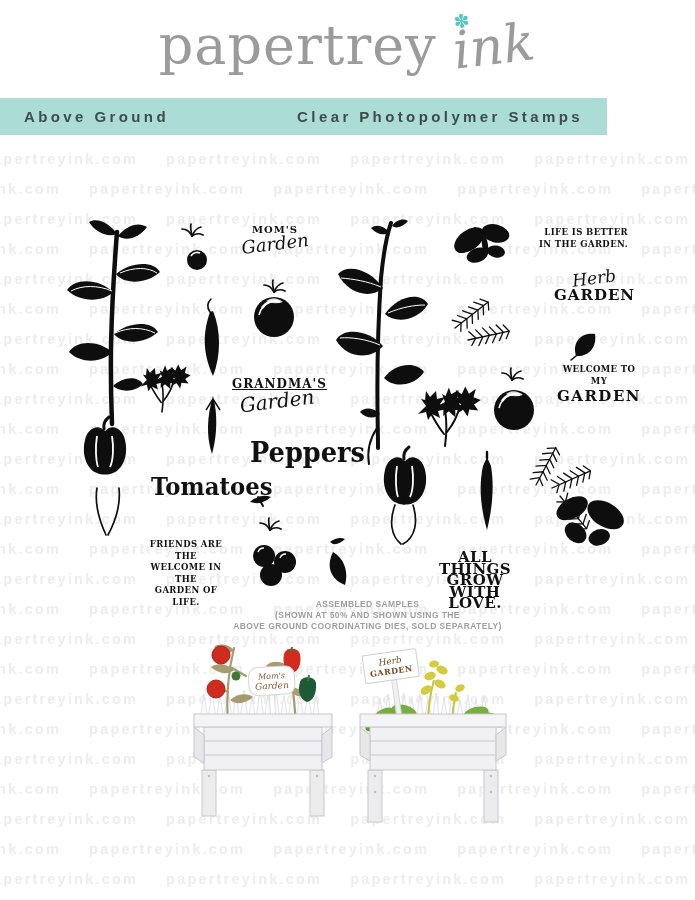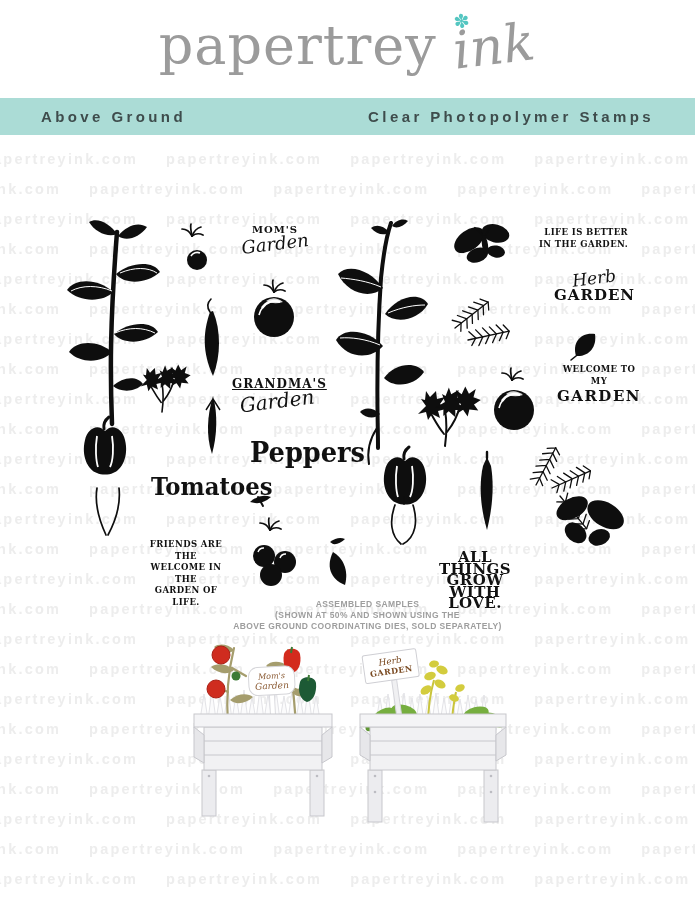--- a/index.html
+++ b/index.html
@@ -6,22 +6,22 @@
   .page{position:relative;width:695px;height:900px;background:#ffffff;overflow:hidden;
         font-family:"Liberation Sans",sans-serif;}
   
   .header{position:absolute;top:0;left:0;width:695px;height:98px;background:#fff;}
   .logo{position:absolute;top:14px;left:0;width:693px;text-align:center;color:#9b9b9b;}
   .logo .serif{font-family:"DejaVu Serif","Liberation Serif",serif;font-size:54px;font-weight:400;letter-spacing:1px;}
   .logo .script{font-family:"DejaVu Serif","Liberation Serif",serif;font-style:italic;font-size:52px;
                 margin-left:16px;position:relative;display:inline-block;}
   .logo .flower{position:absolute;top:-10px;left:4px;font-size:19px;color:#54c6c1;font-style:normal;}
   
-  .banner{position:absolute;top:98px;left:0;width:695px;height:37px;background:#abdcd6;
-          display:flex;align-items:center;justify-content:space-between;box-sizing:border-box;padding:0 41px;}
+  .banner{position:absolute;top:98px;left:0;width:607px;height:37px;background:#abdcd6;
+          display:flex;align-items:center;justify-content:space-between;box-sizing:border-box;padding:0 24px;}
   .banner span{font-size:15px;font-weight:bold;letter-spacing:3.4px;color:#3e4c4c;}
   
   .wm-layer{position:absolute;top:150px;left:0;width:695px;height:745px;overflow:hidden;pointer-events:none;}
   .wm-row{position:absolute;white-space:nowrap;}
   .wm-row span{font-size:14.5px;font-weight:bold;letter-spacing:2.2px;color:#ededed;padding-right:28px;}
   
   .stxt{position:absolute;color:#111;font-family:"DejaVu Serif","Liberation Serif",serif;text-align:center;}
   .caps-sm{font-size:8.5px;font-weight:bold;letter-spacing:.4px;line-height:11.5px;}
   .script{font-style:italic;transform:rotate(-7deg);}
   .big-serif{font-weight:bold;transform:scaleX(.95);transform-origin:left;}

